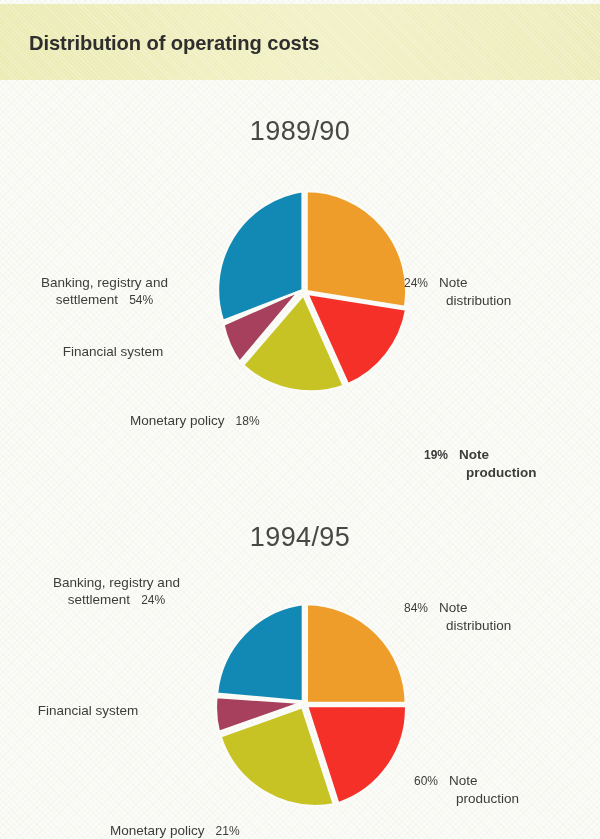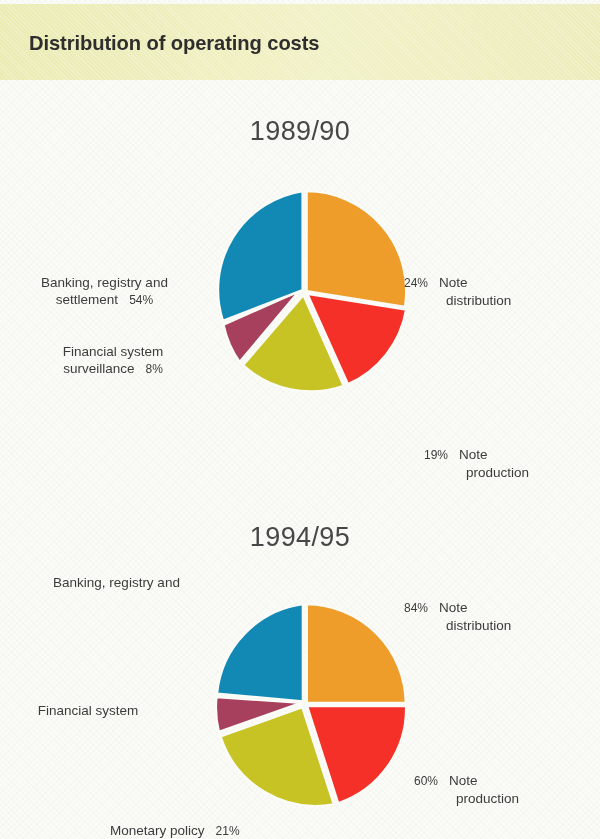--- a/index.html
+++ b/index.html
@@ -122,34 +122,34 @@
       </span>
     </div>
 
     <div class="slice-label lbl-right" style="left:404px;top:166px;">
       <span class="row">
         <span class="pct">24%</span><span class="inline-gap"></span><span>Note</span>
       </span>
       <span class="row" style="padding-left:42px;">distribution</span>
     </div>
 
-    <div class="slice-label lbl-right" style="left:424px;top:338px;">
+    <div class="slice-label lbl-right" style="left:424px;top:338px;font-weight:bold;">
       <span class="row">
         <span class="pct">19%</span><span class="inline-gap"></span><span>Note</span>
       </span>
       <span class="row" style="padding-left:42px;">production</span>
     </div>
 
     <div class="slice-label lbl-left" style="left:25px;top:235px;width:176px;">
       <span class="row">Financial system</span>
-      <span class="row">
-        <span>surveillance</span><span class="inline-gap"></span><span class="pct">8%</span>
-      </span>
     </div>
 
+    <div class="slice-label" style="left:130px;top:304px;">
+      <span>Monetary policy</span><span class="inline-gap"></span><span class="pct">18%</span>
+    </div>
   </div>
 
   <div class="chart-block" style="top:522px;height:336px;">
 
     <div class="chart-title" style="top:0px;">1994/95</div>
 
     <svg class="pie-svg" width="600" height="336" viewBox="0 0 600 336">
       <g>
 
         <path d="M 306.8 82.1 A 100 100 0 0 1 405.8 181.0 L 306.8 181.0 Z" fill="#ee9d2a" stroke="#fbfbf7" stroke-width="2.4" stroke-linejoin="round"></path>
@@ -159,20 +159,23 @@
         <path d="M 333.9 282.4 A 100 100 0 0 1 220.5 214.4 L 302.3 185.2 Z" fill="#c8c324" stroke="#fbfbf7" stroke-width="2.4" stroke-linejoin="round"></path>
 
         <path d="M 218.9 209.9 A 100 100 0 0 1 216.4 175.1 L 301.2 180.9 Z" fill="#a6405c" stroke="#fbfbf7" stroke-width="2.4" stroke-linejoin="round"></path>
 
         <path d="M 217.0 171.6 A 100 100 0 0 1 302.9 82.1 L 302.9 179.4 Z" fill="#1289b4" stroke="#fbfbf7" stroke-width="2.4" stroke-linejoin="round"></path>
       </g>
     </svg>
 
     <div class="slice-label lbl-left" style="left:24px;top:52px;width:185px;">
       <span class="row">Banking, registry and</span>
+      <span class="row">
+        <span>settlement</span><span class="inline-gap"></span><span class="pct">24%</span>
+      </span>
     </div>
 
     <div class="slice-label lbl-right" style="left:404px;top:77px;">
       <span class="row">
         <span class="pct">84%</span><span class="inline-gap"></span><span>Note</span>
       </span>
       <span class="row" style="padding-left:42px;">distribution</span>
     </div>
 
     <div class="slice-label lbl-right" style="left:414px;top:250px;">

